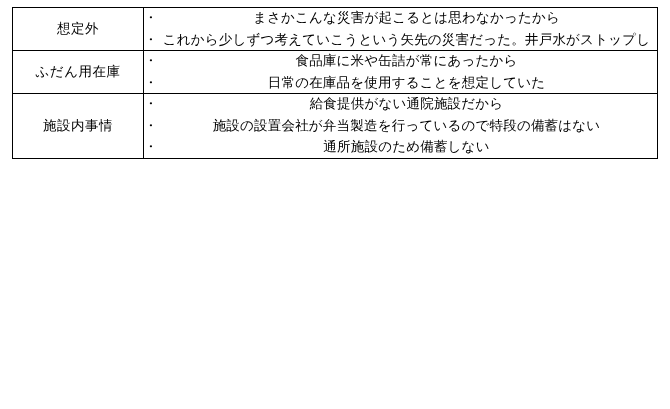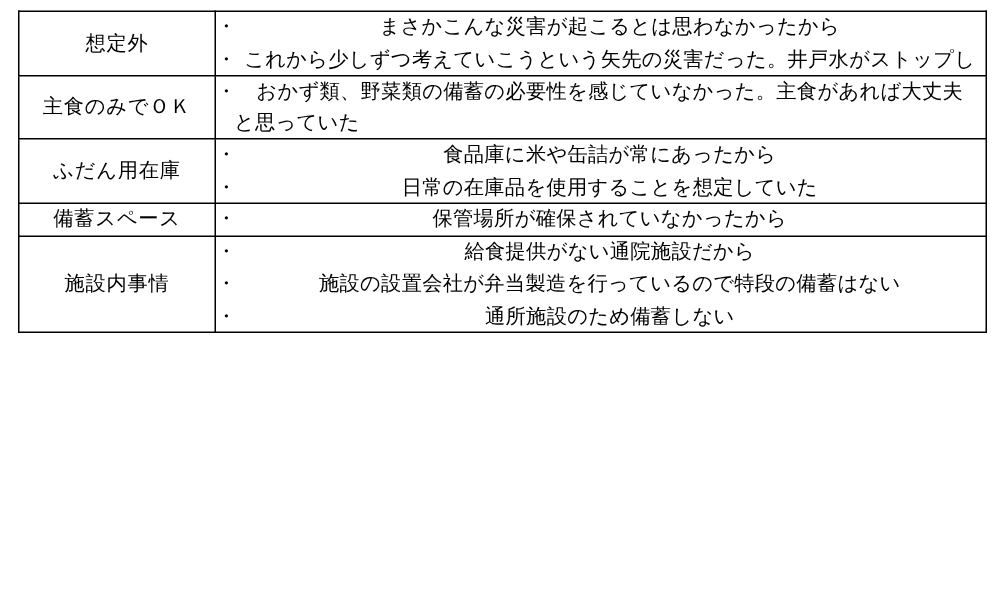--- a/index.html
+++ b/index.html
@@ -91,60 +91,37 @@
                 <span class="txt">まさかこんな災害が起こるとは思わなかったから</span>
               </li>
               <li>
                 <span class="bullet">・</span>
                 <span class="txt">これから少しずつ考えていこうという矢先の災害だった。井戸水がストップし</span>
               </li>
             </ul>
           </td>
         </tr>
 
-        <tr>
-          <td class="cat">主食のみでＯＫ</td>
-          <td class="items">
-            <ul class="list">
-              <li>
-                <span class="bullet">・</span>
-                <span class="txt">おかず類、野菜類の備蓄の必要性を感じていなかった。主食があれば大丈夫</span>
-                <span class="cont">と思っていた</span>
-              </li>
-            </ul>
-          </td>
-        </tr>
 
         <tr>
           <td class="cat">ふだん用在庫</td>
           <td class="items">
             <ul class="list">
               <li>
                 <span class="bullet">・</span>
                 <span class="txt">食品庫に米や缶詰が常にあったから</span>
               </li>
               <li>
                 <span class="bullet">・</span>
                 <span class="txt">日常の在庫品を使用することを想定していた</span>
               </li>
             </ul>
           </td>
         </tr>
 
-        <tr>
-          <td class="cat">備蓄スペース</td>
-          <td class="items">
-            <ul class="list">
-              <li>
-                <span class="bullet">・</span>
-                <span class="txt">保管場所が確保されていなかったから</span>
-              </li>
-            </ul>
-          </td>
-        </tr>
 
 
 
         <tr>
           <td class="cat">施設内事情</td>
           <td class="items">
             <ul class="list">
               <li>
                 <span class="bullet">・</span>
                 <span class="txt">給食提供がない通院施設だから</span>

